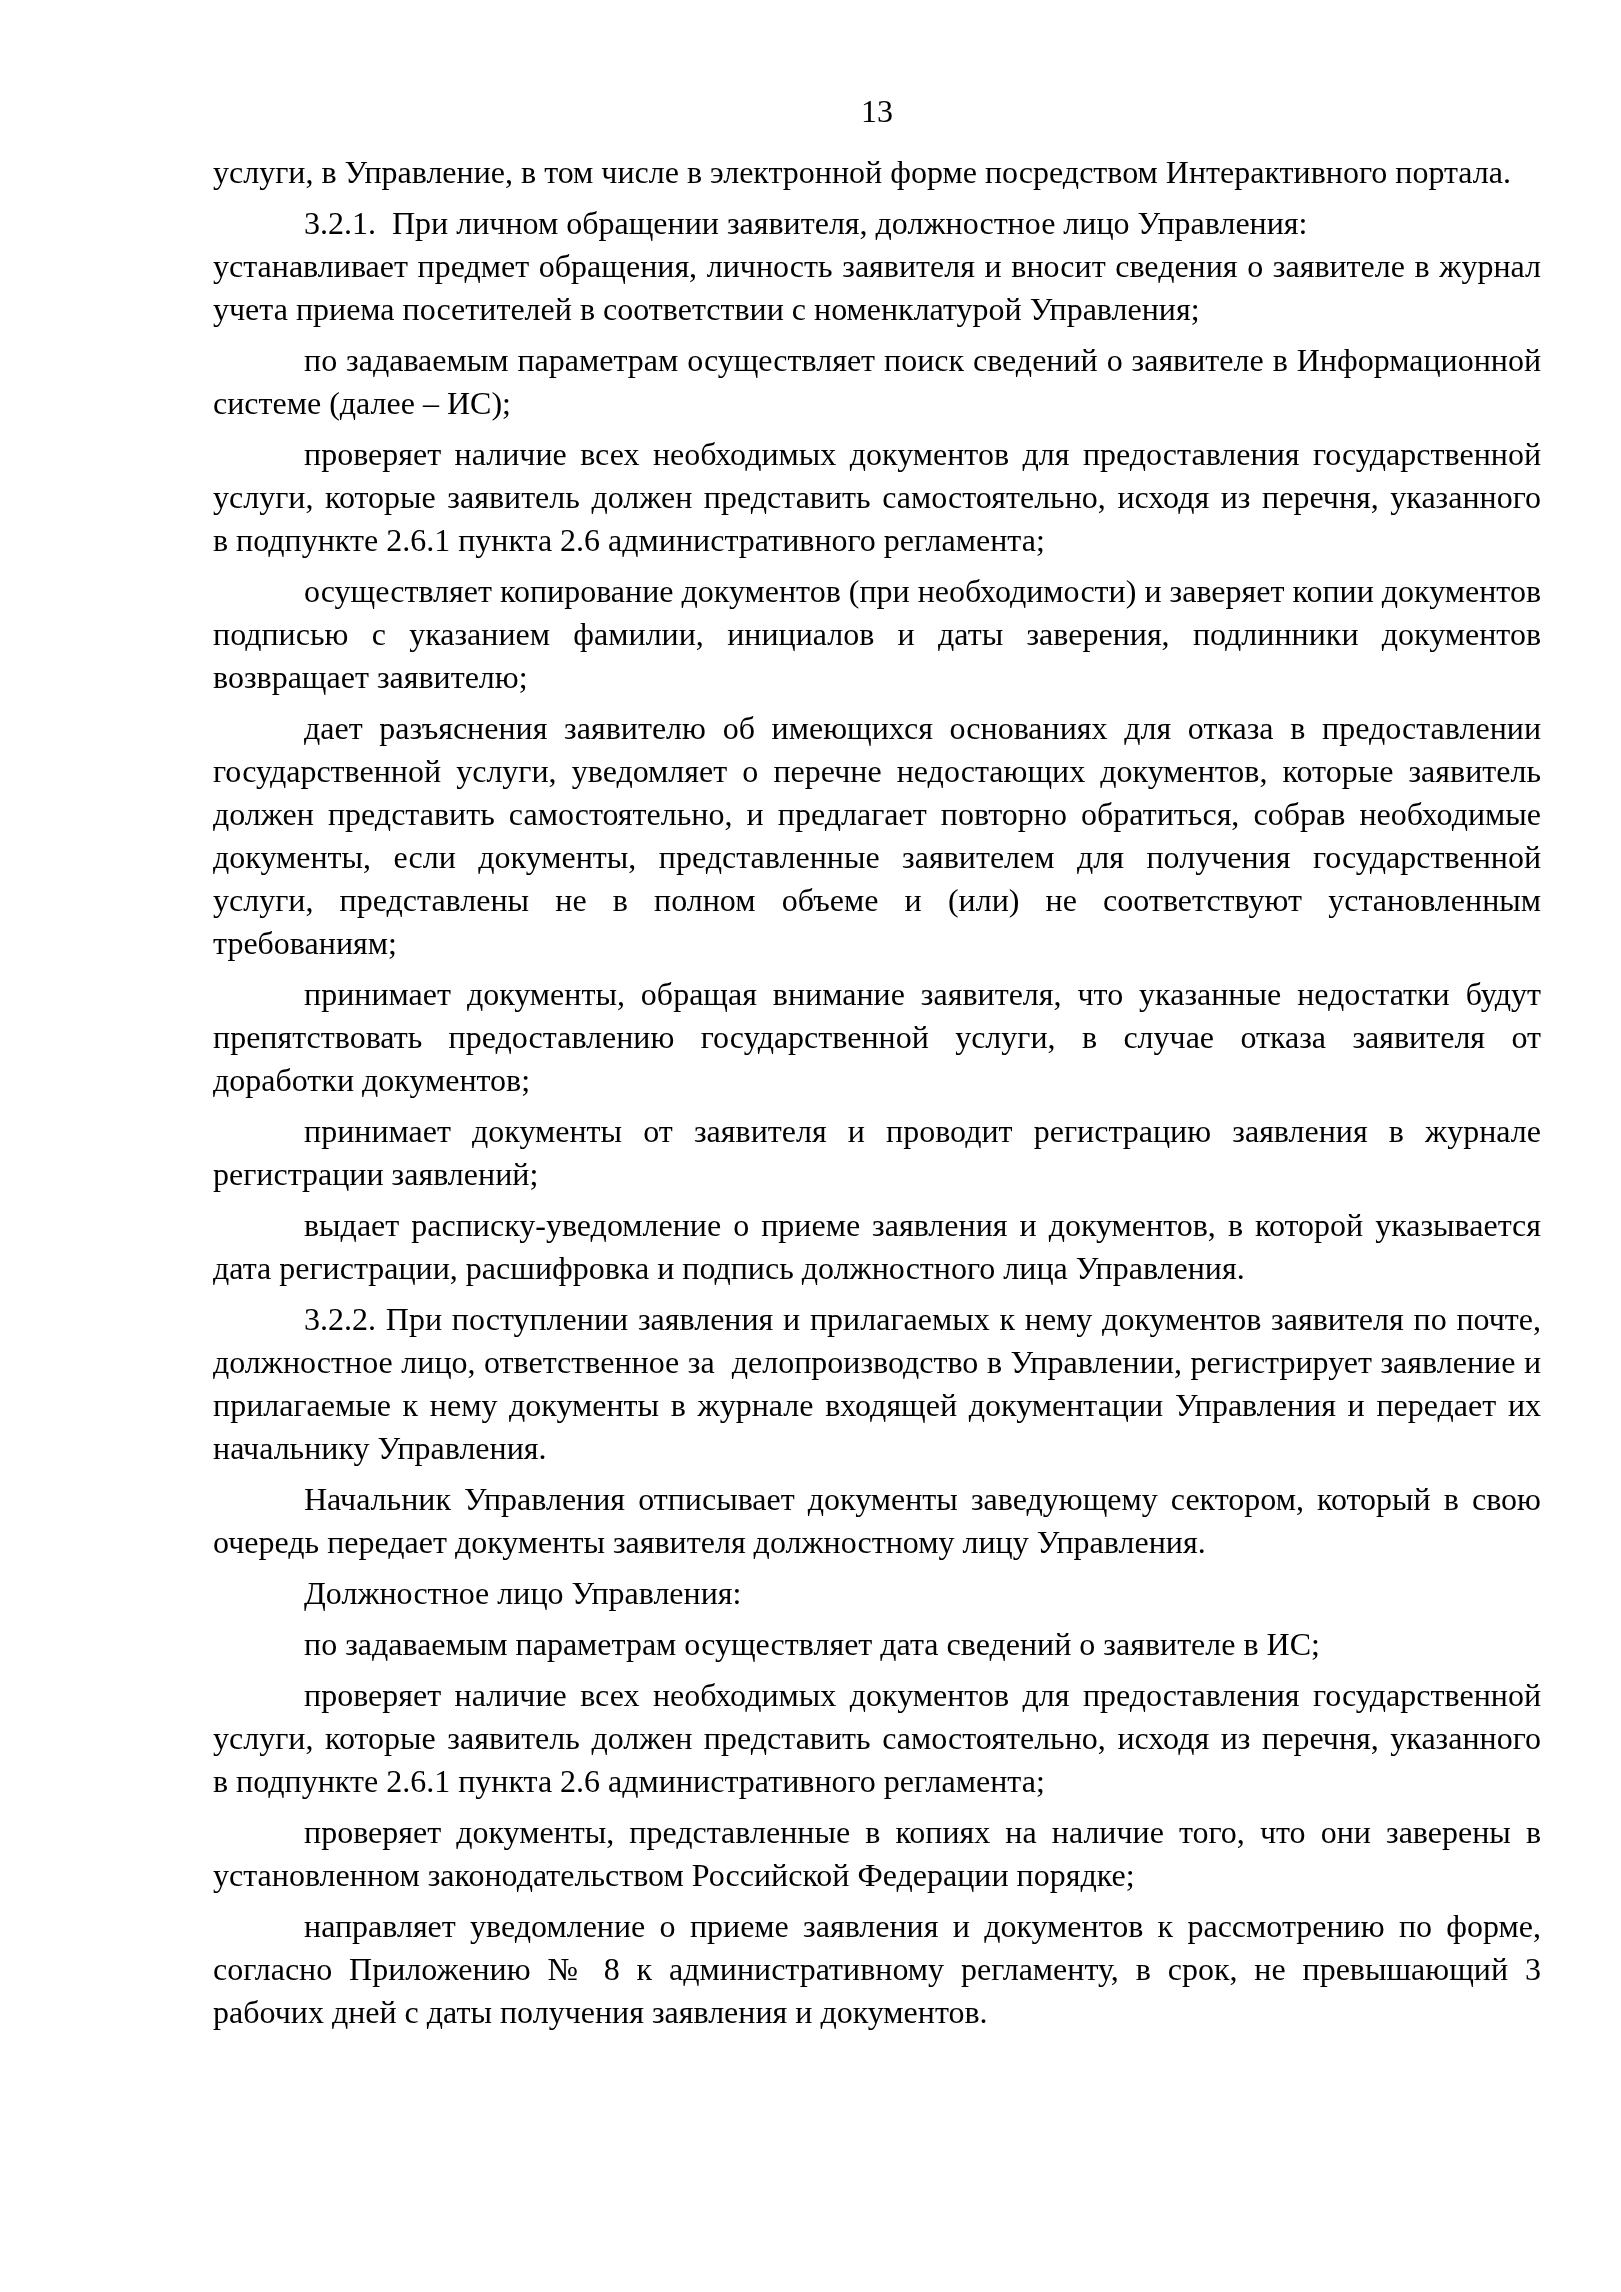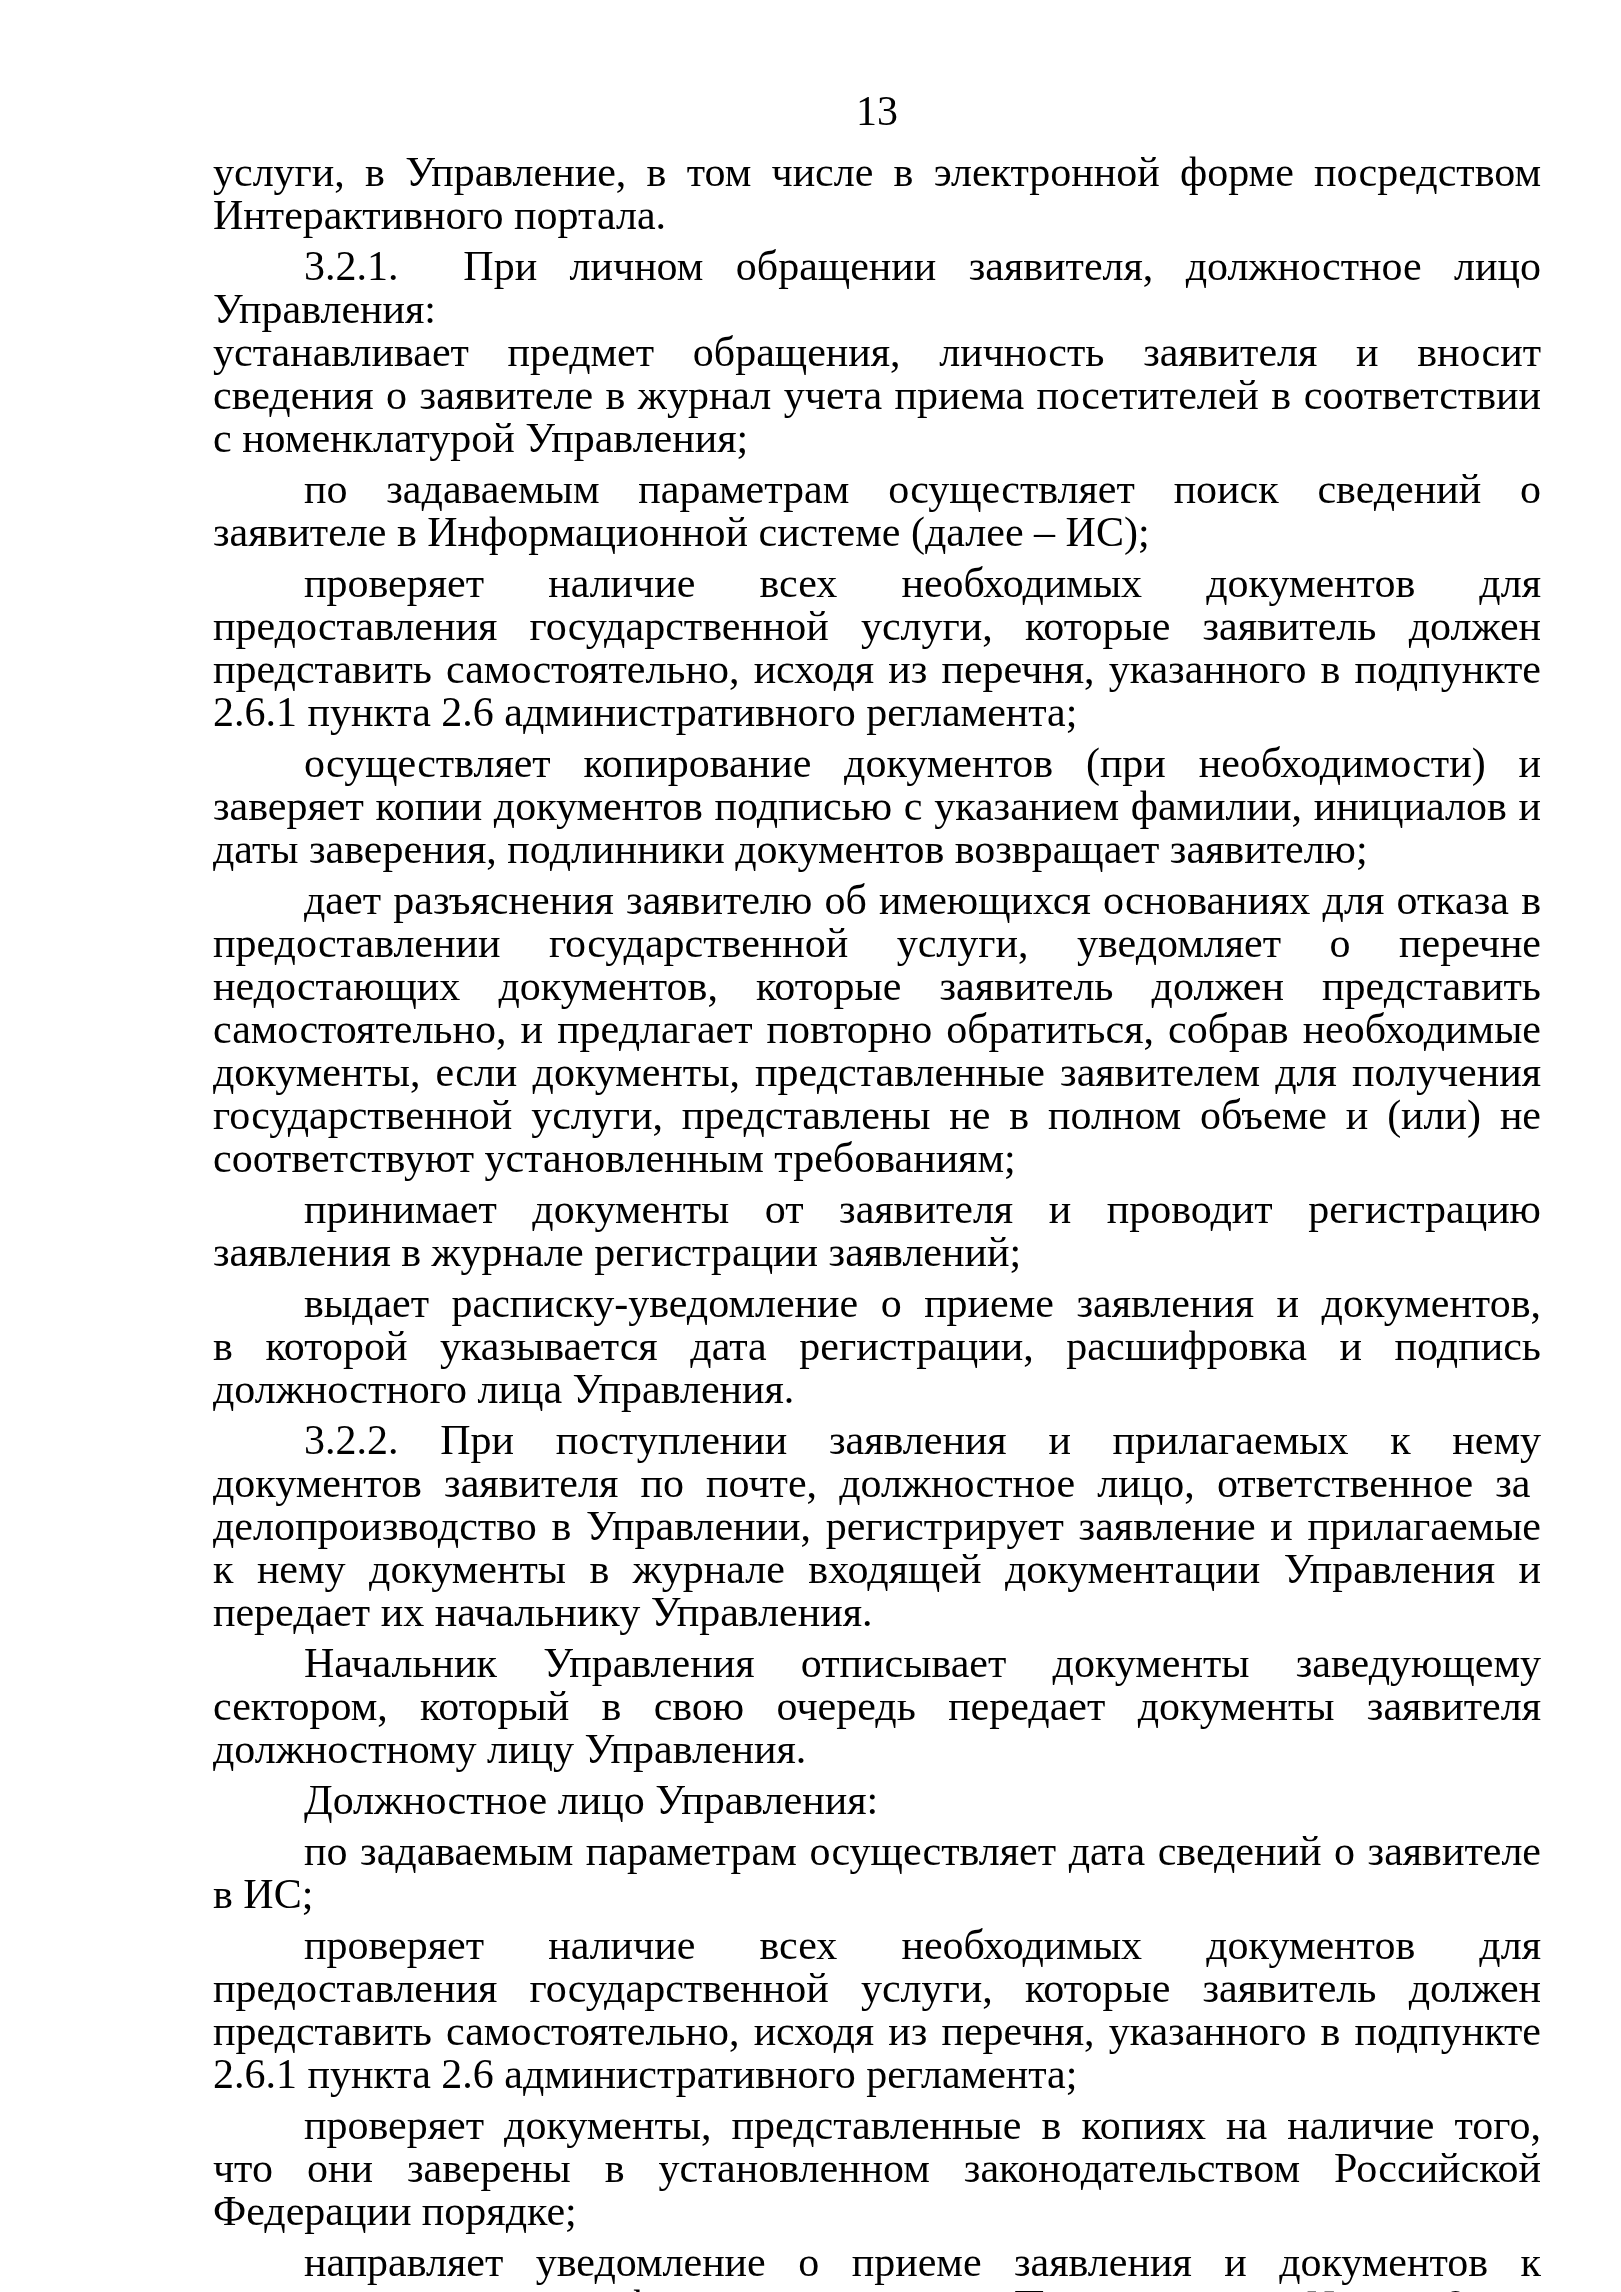--- a/index.html
+++ b/index.html
@@ -7,21 +7,21 @@
     padding: 0;
     background: #ffffff;
   }
   .page {
     position: relative;
     width: 1621px;
     height: 2293px;
     background: #ffffff;
     color: #000000;
     font-family: "Liberation Serif", "DejaVu Serif", serif;
-    font-size: 42px;
+    font-size: 32px;
     line-height: 43px;
     box-sizing: border-box;
     padding: 90px 80px 0 213px;
     overflow: hidden;
   }
   .page-number {
     text-align: center;
     margin: 0 0 17.6px 0;
   }
   .body-text p.para {
@@ -42,20 +42,21 @@
 <div class="page">
   <div class="page-number">13</div>
   <div class="body-text">
       <p class="para">услуги, в Управление, в том числе в электронной форме посредством Интерактивного портала.</p>
       <p class="para indent">3.2.1.&nbsp; При личном обращении заявителя, должностное лицо Управления:</p>
       <p class="para">устанавливает предмет обращения, личность заявителя и вносит сведения о заявителе в журнал учета приема посетителей в соответствии с номенклатурой Управления;</p>
       <p class="para indent">по задаваемым параметрам осуществляет поиск сведений о заявителе в&nbsp;Информационной системе (далее – ИС);</p>
       <p class="para indent">проверяет наличие всех необходимых документов для предоставления государственной услуги, которые заявитель должен представить самостоятельно, исходя из перечня, указанного в&nbsp;подпункте 2.6.1 пункта 2.6 административного регламента;</p>
       <p class="para indent">осуществляет копирование документов (при необходимости) и заверяет копии документов подписью с указанием фамилии, инициалов и даты заверения, подлинники документов возвращает заявителю;</p>
       <p class="para indent">дает разъяснения заявителю об имеющихся основаниях для отказа в предоставлении государственной услуги, уведомляет о перечне недостающих документов, которые заявитель должен представить самостоятельно, и предлагает повторно обратиться, собрав необходимые документы, если документы, представленные заявителем для получения государственной услуги, представлены не в полном объеме и (или) не соответствуют установленным требованиям;</p>
+      <p class="para indent">принимает документы, обращая внимание заявителя, что указанные недостатки будут препятствовать предоставлению государственной услуги, в случае отказа заявителя от доработки документов;</p>
       <p class="para indent">принимает документы от заявителя и проводит регистрацию заявления в журнале регистрации заявлений;</p>
       <p class="para indent">выдает расписку-уведомление о приеме заявления и документов, в&nbsp;которой указывается дата регистрации, расшифровка и подпись должностного лица Управления.</p>
       <p class="para indent">3.2.2. При поступлении заявления и прилагаемых к нему документов заявителя по почте, должностное лицо, ответственное за&nbsp; делопроизводство в Управлении, регистрирует заявление и прилагаемые к нему документы в журнале входящей документации Управления и передает их начальнику Управления.</p>
       <p class="para indent">Начальник Управления отписывает документы заведующему сектором, который в свою очередь передает документы заявителя должностному лицу Управления.</p>
       <p class="para indent">Должностное лицо Управления:</p>
       <p class="para indent">по задаваемым параметрам осуществляет дата сведений о заявителе в ИС;</p>
       <p class="para indent">проверяет наличие всех необходимых документов для предоставления государственной услуги, которые заявитель должен представить самостоятельно, исходя из перечня, указанного в&nbsp;подпункте 2.6.1 пункта 2.6 административного регламента;</p>
       <p class="para indent">проверяет документы, представленные в копиях на наличие того, что они заверены в установленном законодательством Российской Федерации порядке;</p>
       <p class="para indent">направляет уведомление о приеме заявления и документов к рассмотрению по форме, согласно Приложению №&nbsp;8 к административному регламенту, в срок, не превышающий 3 рабочих дней с даты получения заявления и документов.</p>
     </div>

